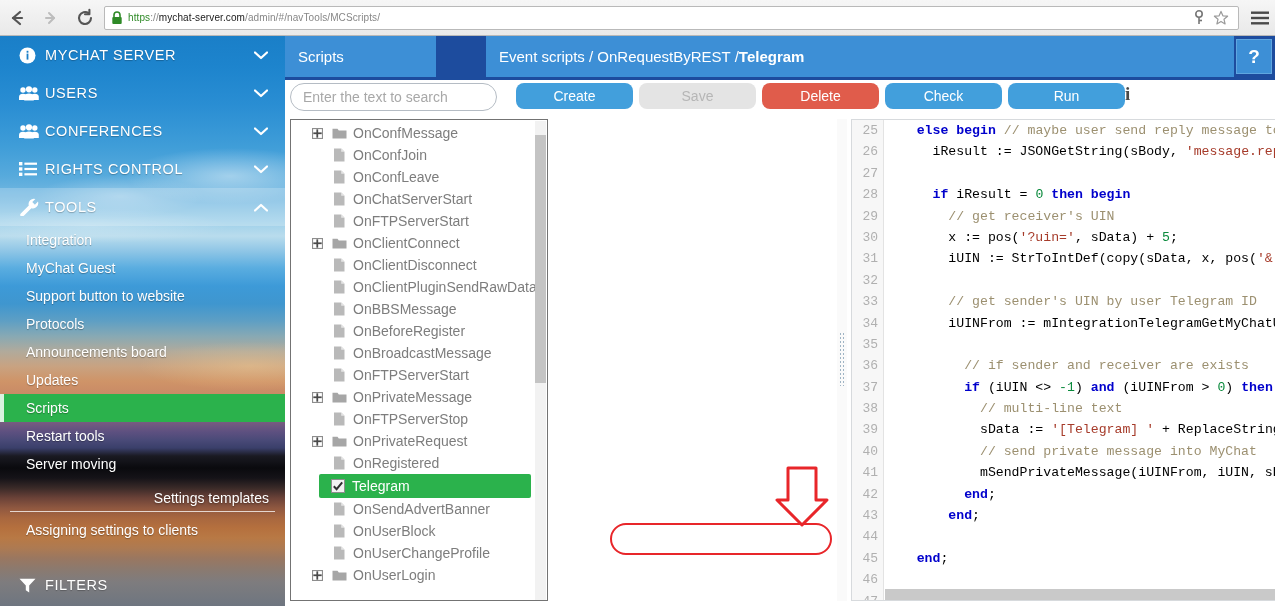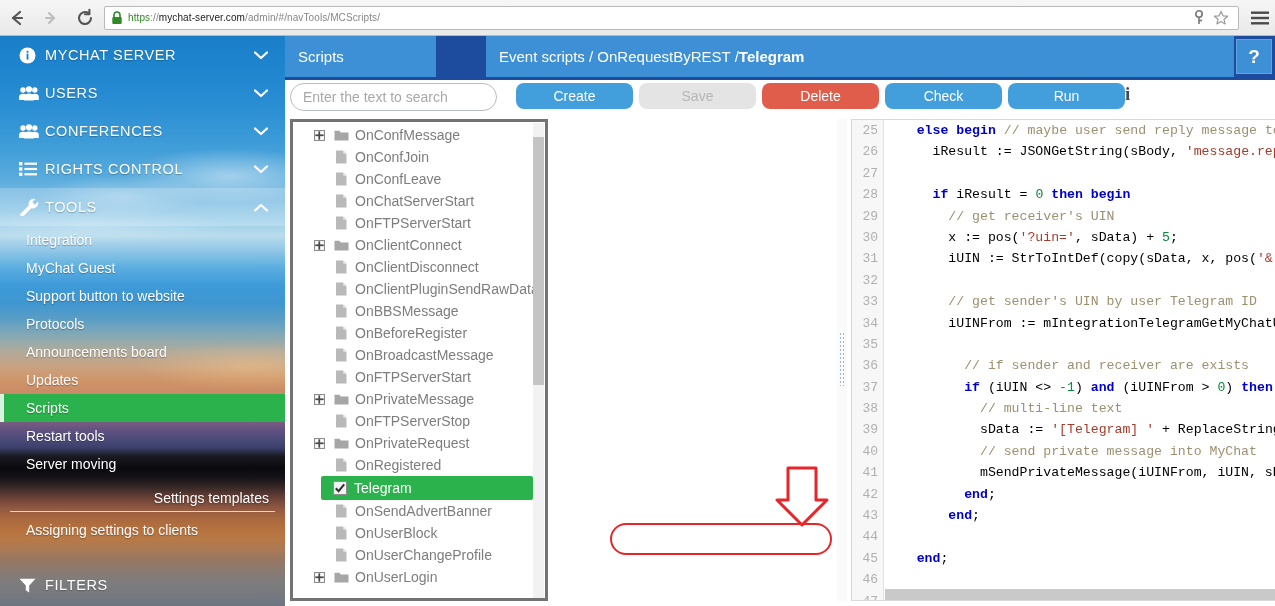--- a/index.html
+++ b/index.html
@@ -137,21 +137,21 @@
   .btn.dis  { background:#e4e4e4; color:#b6b6b6; cursor:default; }
   #info-icon {
     margin-left:auto; margin-right:13px;
     font-size:19px; font-weight:bold; color:#4a4a4a;
     font-family:"Liberation Serif", serif;
   }
 
   
   #tree-pane {
     position:absolute; left:5px; top:83px; width:258px; height:482px;
-    background:#fff; border:3px solid #737373; overflow:hidden;
+    background:#fff; border:1px solid #737373; overflow:hidden;
   }
   #tree-list { position:absolute; left:0; top:0; width:246px; height:482px; padding-top:2px; }
   .tnode {
     height:22px; display:flex; align-items:center; font-size:14px;
     color:#7d7d7d; white-space:nowrap;
   }
   .tnode .exp { width:22px; display:flex; align-items:center; justify-content:center; }
   .tnode .tico { width:22px; display:flex; align-items:center; justify-content:center; }
   .tnode .tlbl { padding-left:3px; }
   .tnode.lvl1 { padding-left:15px; }

